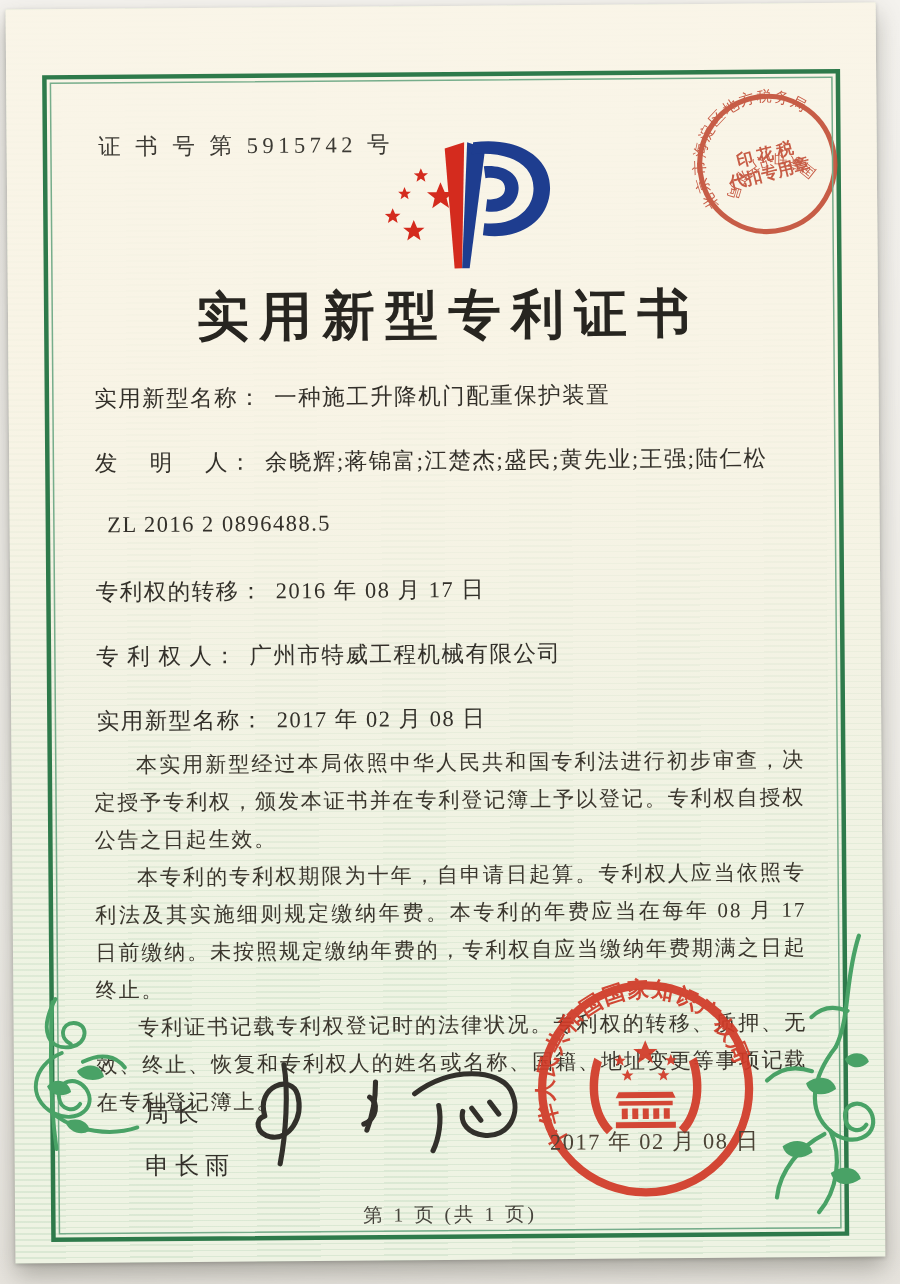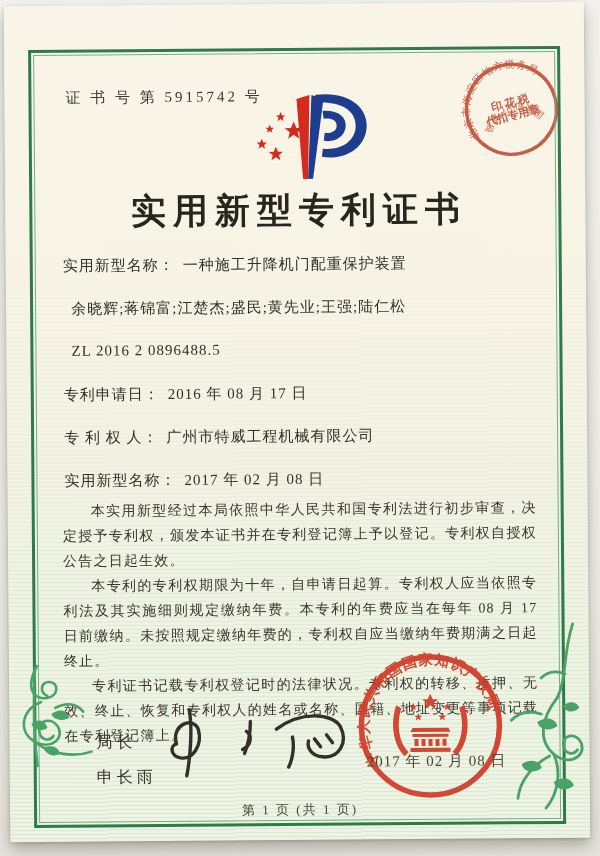--- a/index.html
+++ b/index.html
@@ -110,27 +110,28 @@
       </svg>
 
       <div class="title">实用新型专利证书</div>
 
       <div class="fields">
         <div class="field-row">
           <span class="field-label">实用新型名称：</span>
           <span class="field-value">一种施工升降机门配重保护装置</span>
         </div>
         <div class="field-row">
+          <span class="field-label">发　 明 　人：</span>
           <span class="field-value">余晓辉;蒋锦富;江楚杰;盛民;黄先业;王强;陆仁松</span>
         </div>
         <div class="field-row">
           <span class="field-value">ZL 2016 2 0896488.5</span>
         </div>
         <div class="field-row">
-          <span class="field-label">专利申请日：</span>
+          <span class="field-label">专利权的转移：</span>
           <span class="field-value">2016 年 08 月 17 日</span>
         </div>
         <div class="field-row">
           <span class="field-label">专 利 权 人：</span>
           <span class="field-value">广州市特威工程机械有限公司</span>
         </div>
         <div class="field-row">
           <span class="field-label">实用新型名称：</span>
           <span class="field-value">2017 年 02 月 08 日</span>
         </div>

